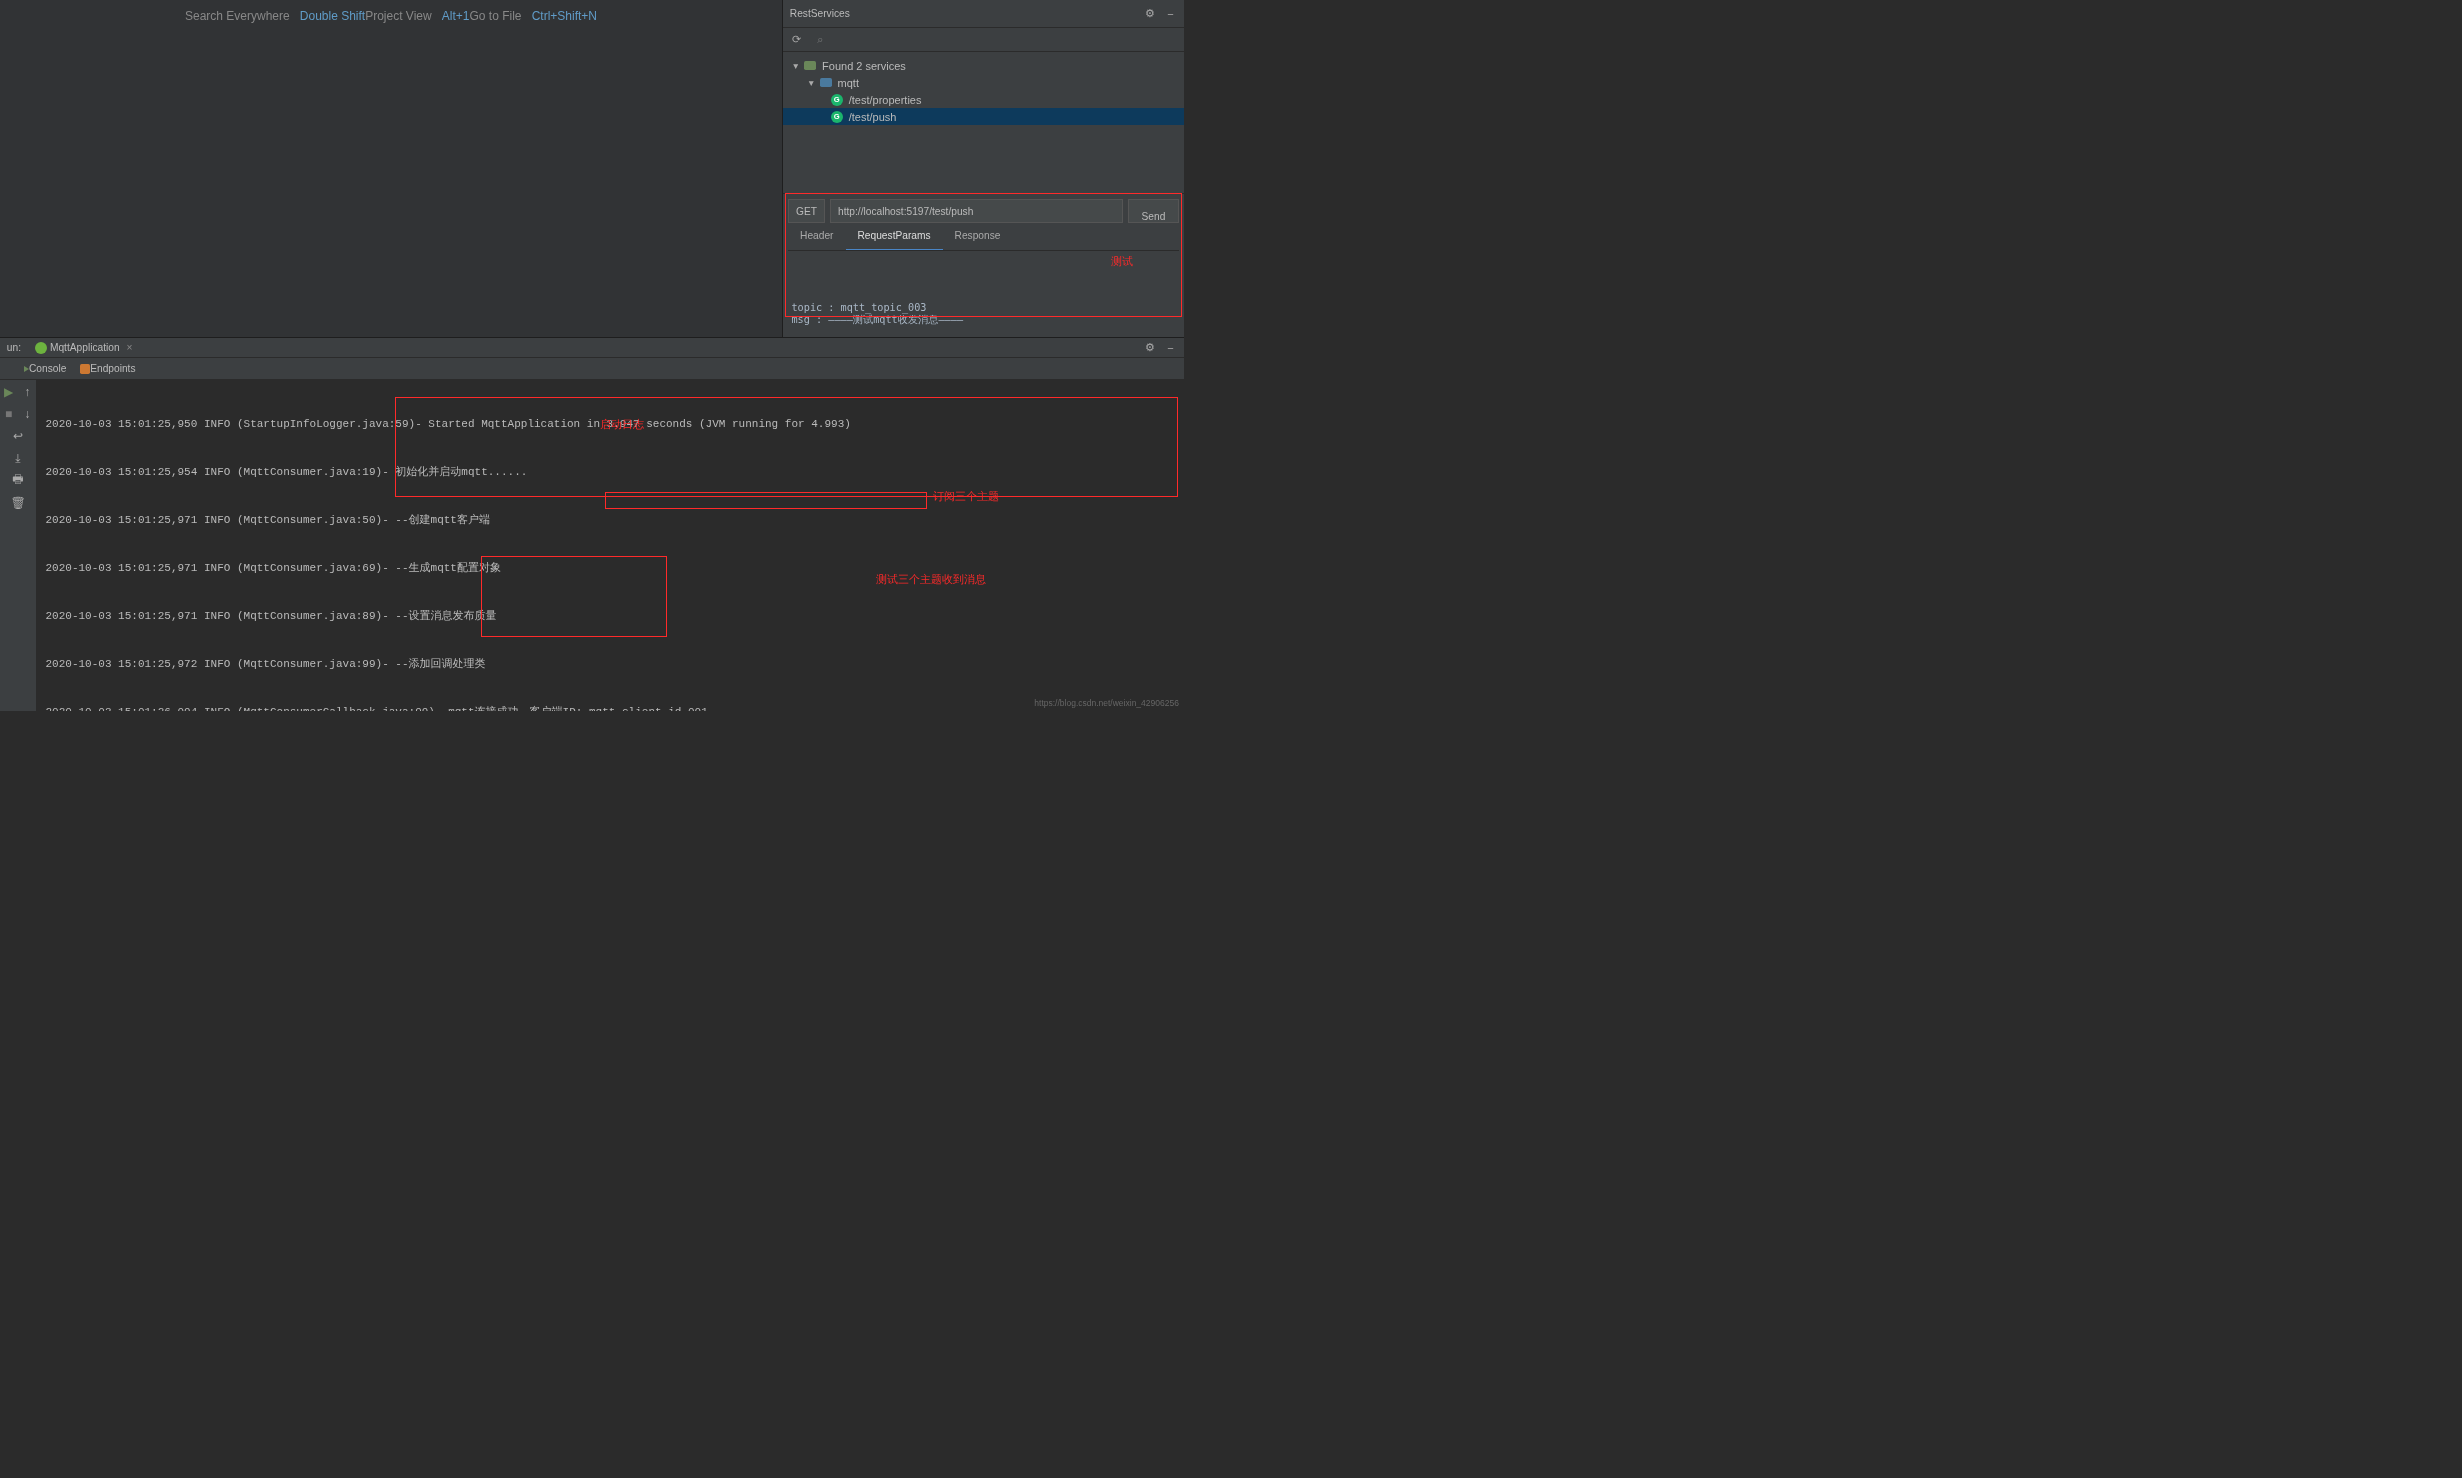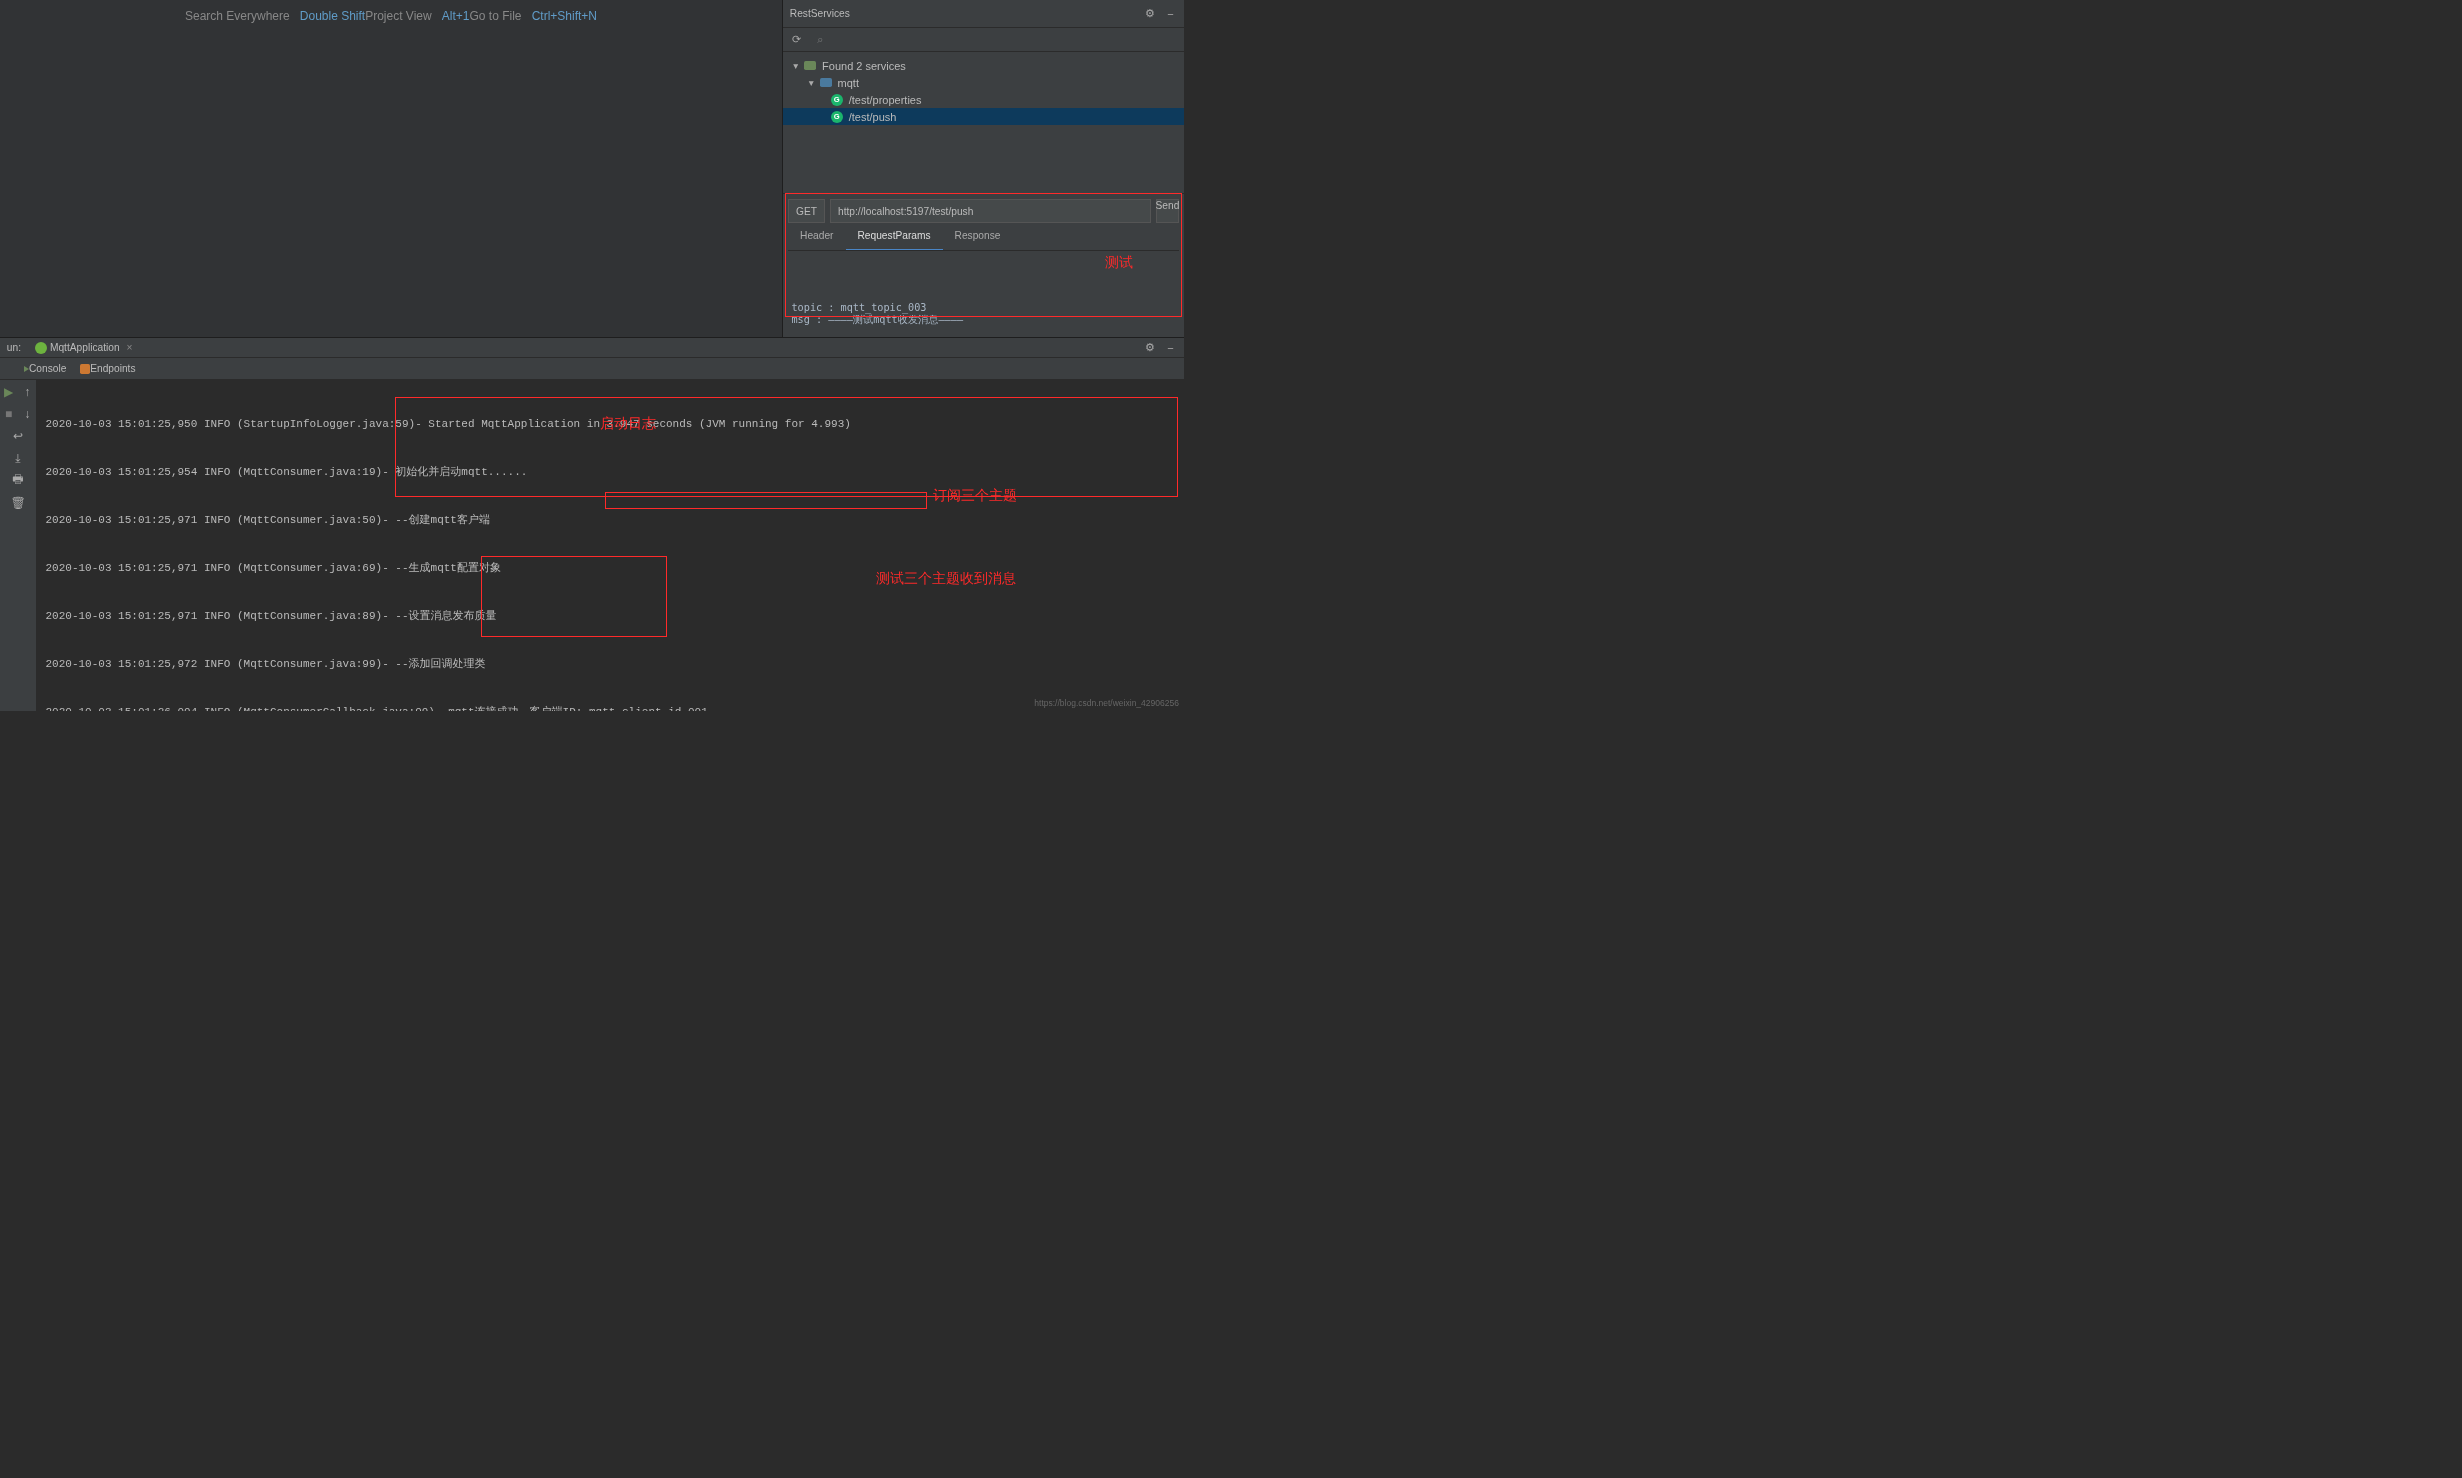--- a/index.html
+++ b/index.html
@@ -144,28 +144,28 @@
     flex: 1;
     background: #45494a;
     border: 0.8px solid #555;
     color: #bbb;
     padding: 1.7px 6.8px;
     font-size: 10.2px;
     display: flex;
     align-items: center;
   }
   .send-btn {
-    width: 23px;
+    width: 51px;
     background: #45494a;
     border: 0.8px solid #555;
     color: #bbb;
     font-size: 10.2px;
     cursor: pointer;
     display: flex;
-    align-items: flex-start;
+    align-items: flex-end;
     justify-content: center;
   }
   .tab-row {
     display: flex;
     height: 24px;
     margin-top: 3.4px;
     border-bottom: 0.8px solid #2b2b2b;
   }
   .rest-tab {
     padding: 3.4px 12px;
@@ -186,21 +186,21 @@
     margin-top: 46px;
   }
   .red-box-rest {
     position: absolute;
     border: 1.7px solid #ff2a2a;
     pointer-events: none;
   }
   .red-label {
     position: absolute;
     color: #ff2a2a;
-    font-size: 14px;
+    font-size: 11px;
     font-family: "SimSun", serif;
     pointer-events: none;
   }
 
   .bottom-panel {
     position: absolute;
     left: 0;
     right: 0;
     top: 337px;
     bottom: 0;

